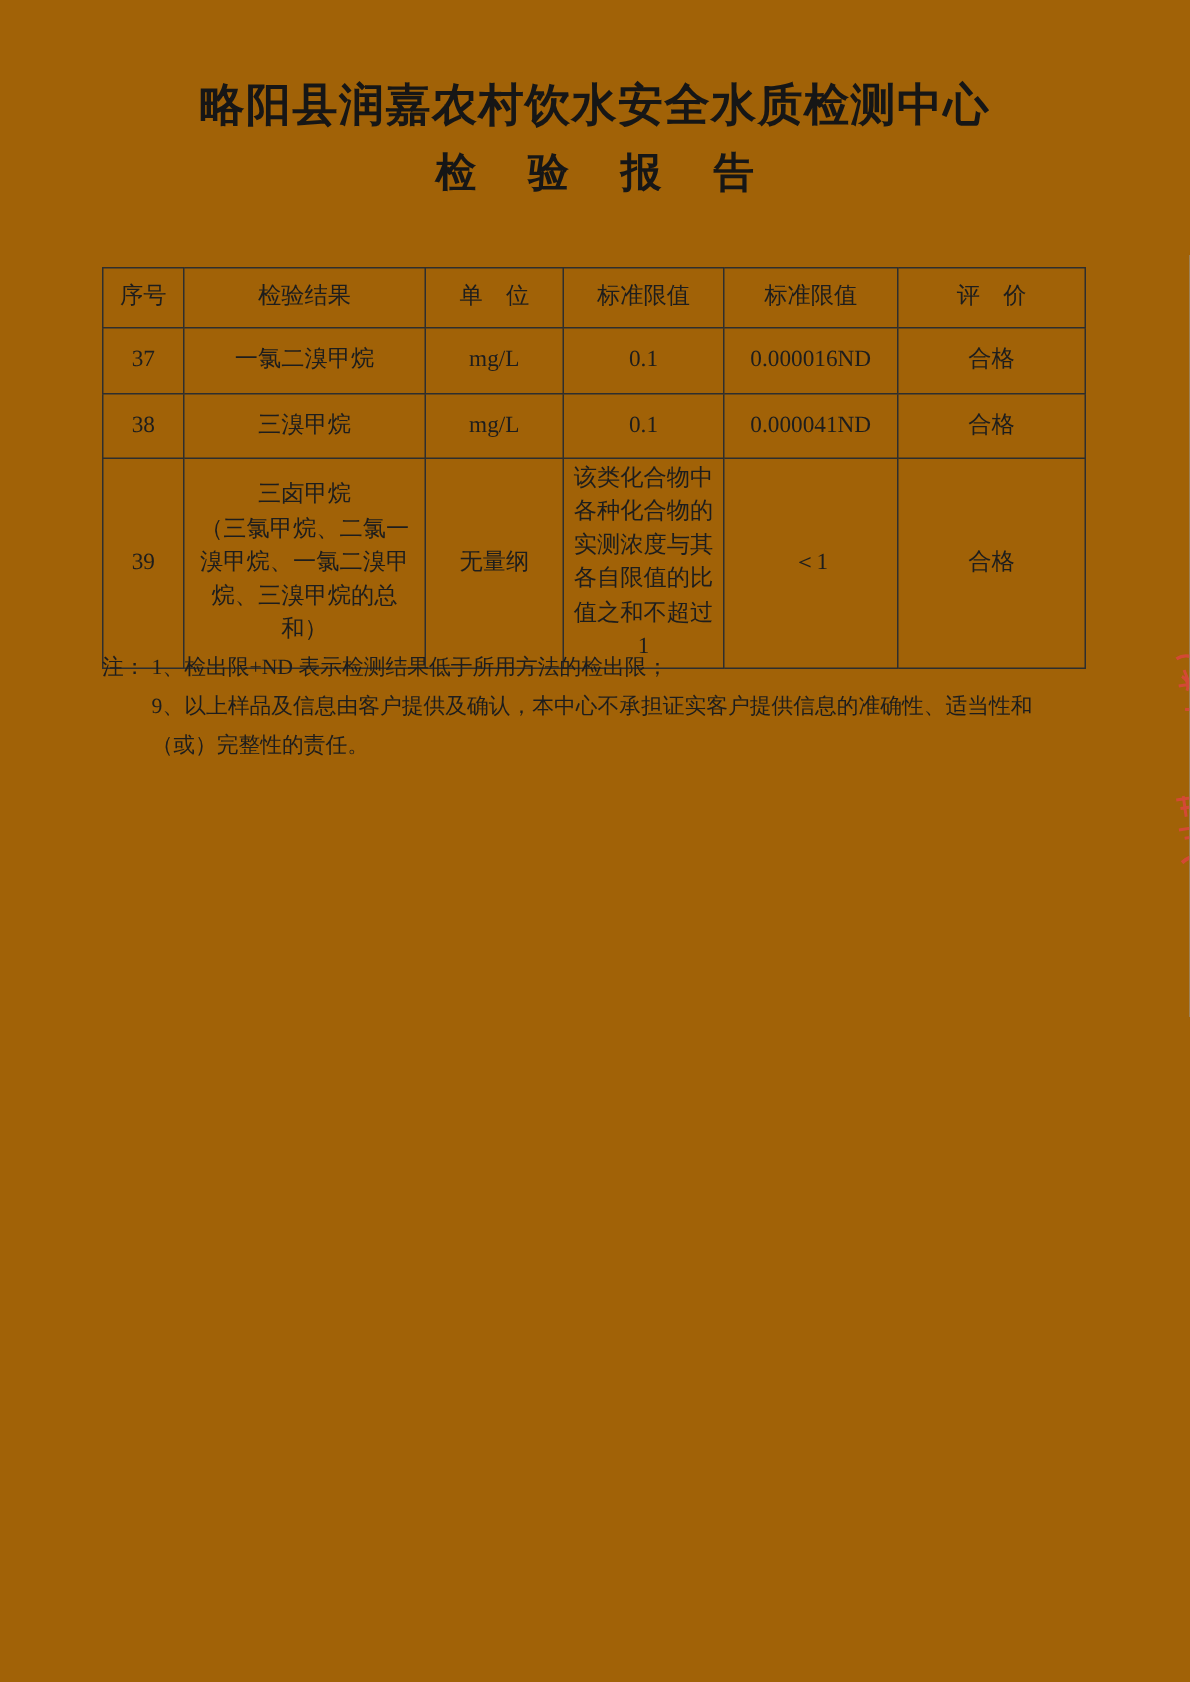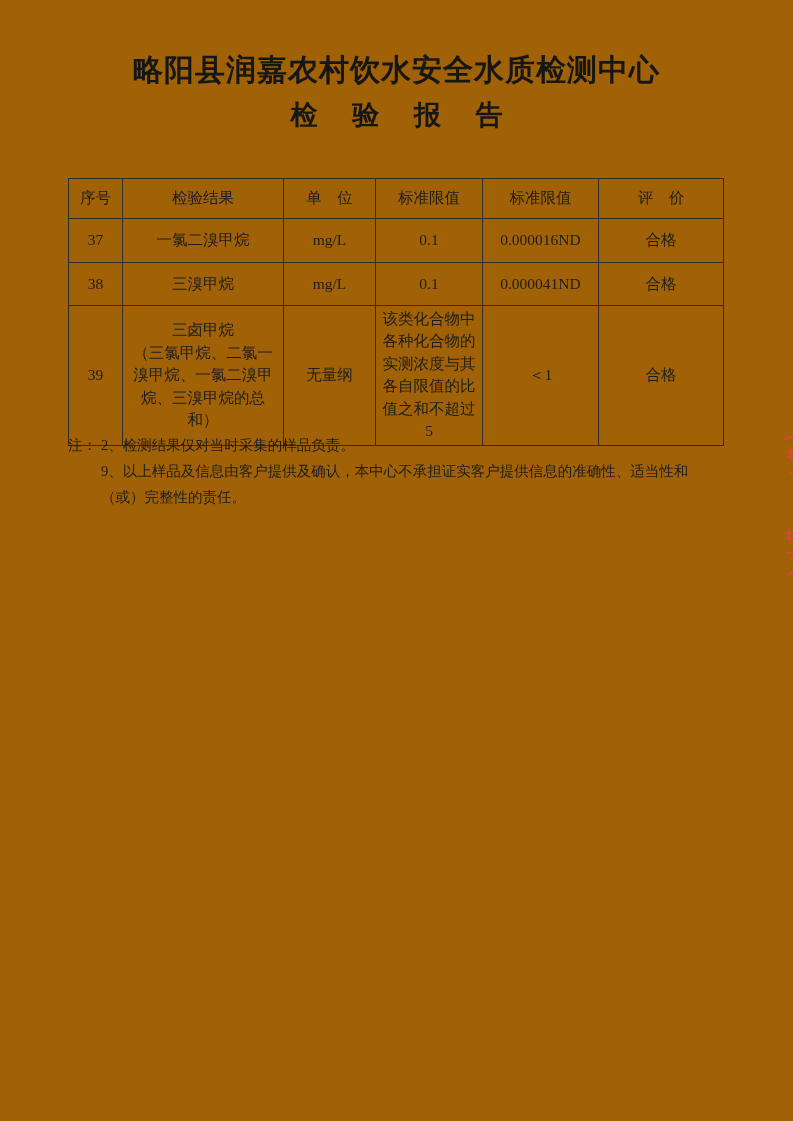--- a/index.html
+++ b/index.html
@@ -133,31 +133,31 @@
       <td>0.000041ND</td>
       <td>合格</td>
     </tr>
     <tr class="r-39">
       <td>39</td>
       <td>
         <div>三卤甲烷</div>
         <div>（三氯甲烷、二氯一溴甲烷、一氯二溴甲烷、三溴甲烷的总和）</div>
       </td>
       <td>无量纲</td>
-      <td class="limit-long">该类化合物中各种化合物的实测浓度与其各自限值的比值之和不超过 5</td>
+      <td class="limit-long">该类化合物中各种化合物的实测浓度与其各自限值的比值之和不超过 1</td>
       <td>＜1</td>
       <td>合格</td>
     </tr>
   </tbody>
     </table>
 
   <div class="notes">
     <div class="note-body">
       <span class="note-label">注：</span>
-      <p>2、检测结果仅对当时采集的样品负责。</p>
+      <p>1、检出限+ND 表示检测结果低于所用方法的检出限；</p>
       <p>9、以上样品及信息由客户提供及确认，本中心不承担证实客户提供信息的准确性、适当性和（或）完整性的责任。</p>
     </div>
   </div>
 
   <div class="stamp-fragment" style="top:432px;">
     <svg width="24" height="52" viewBox="0 0 24 52">
       <path d="M4 6 q6 -3 12 1" stroke="#d9473b" stroke-width="2.2" fill="none"></path>
       <path d="M6 18 q5 4 2 10 M3 24 h12 M8 14 l4 16" stroke="#d9473b" stroke-width="2" fill="none"></path>
       <path d="M5 40 q7 2 12 -2" stroke="#d9473b" stroke-width="2" fill="none"></path>
     </svg>

